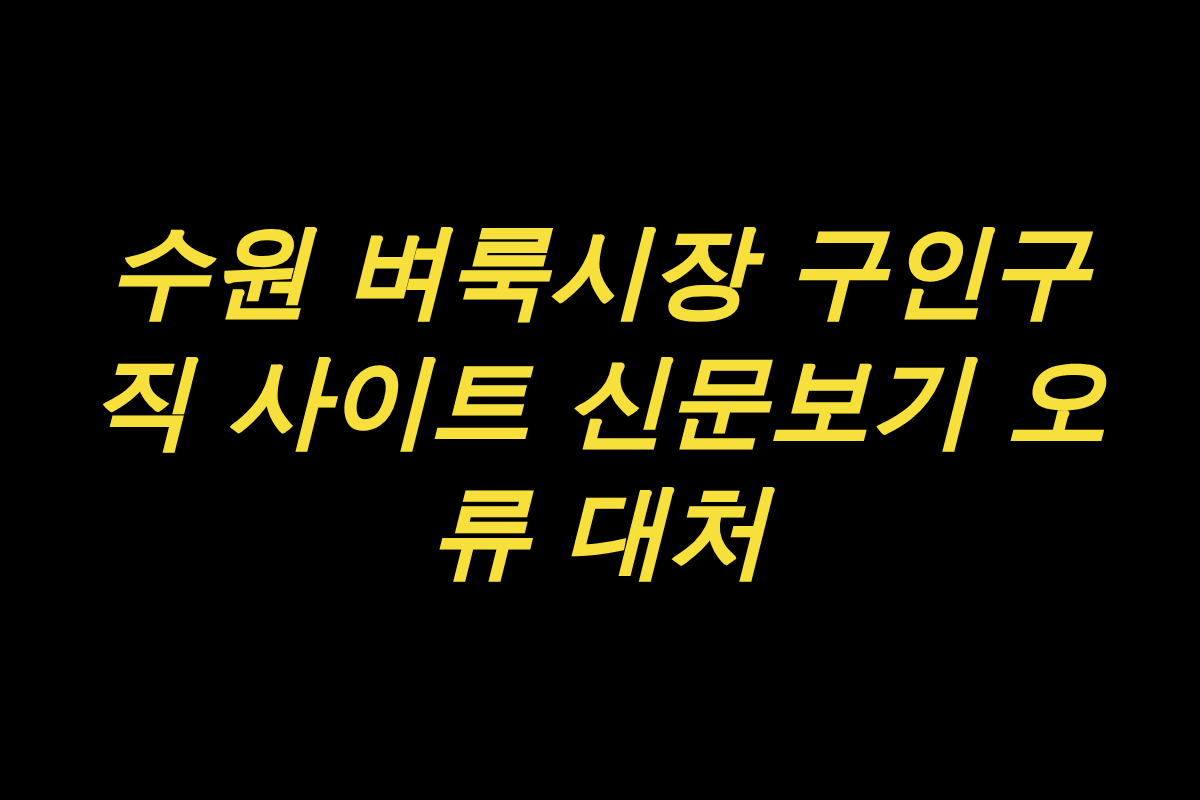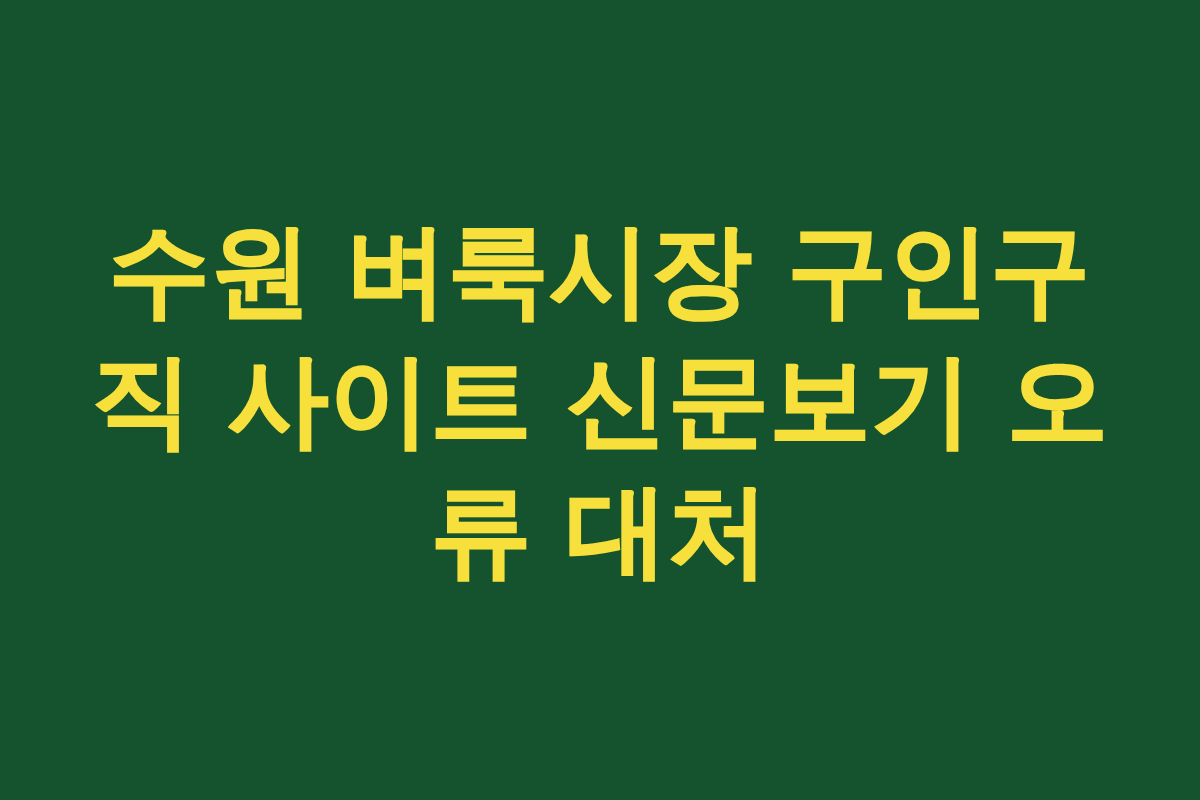--- a/index.html
+++ b/index.html
@@ -50,21 +50,21 @@
     overflow-wrap: break-word;
     
     paint-order: stroke fill;
     -webkit-text-stroke: 1.5px #F7E03C;
     text-rendering: optimizeLegibility;
   }
 </style>
 </head>
 <body>
 
-<div class="banner" style="background: #14532d;">
+<div class="banner" style="background: #000000; font-style: italic;">
 
   <div class="headline-block">
 
     <h1 class="headline" style="color: rgb(247, 224, 60); -webkit-text-stroke: 1.5px rgb(247, 224, 60);">수원 벼룩시장 구인구직 사이트 신문보기 오류 대처</h1>
 
   </div>
 
 </div>
 
 </body></html>

